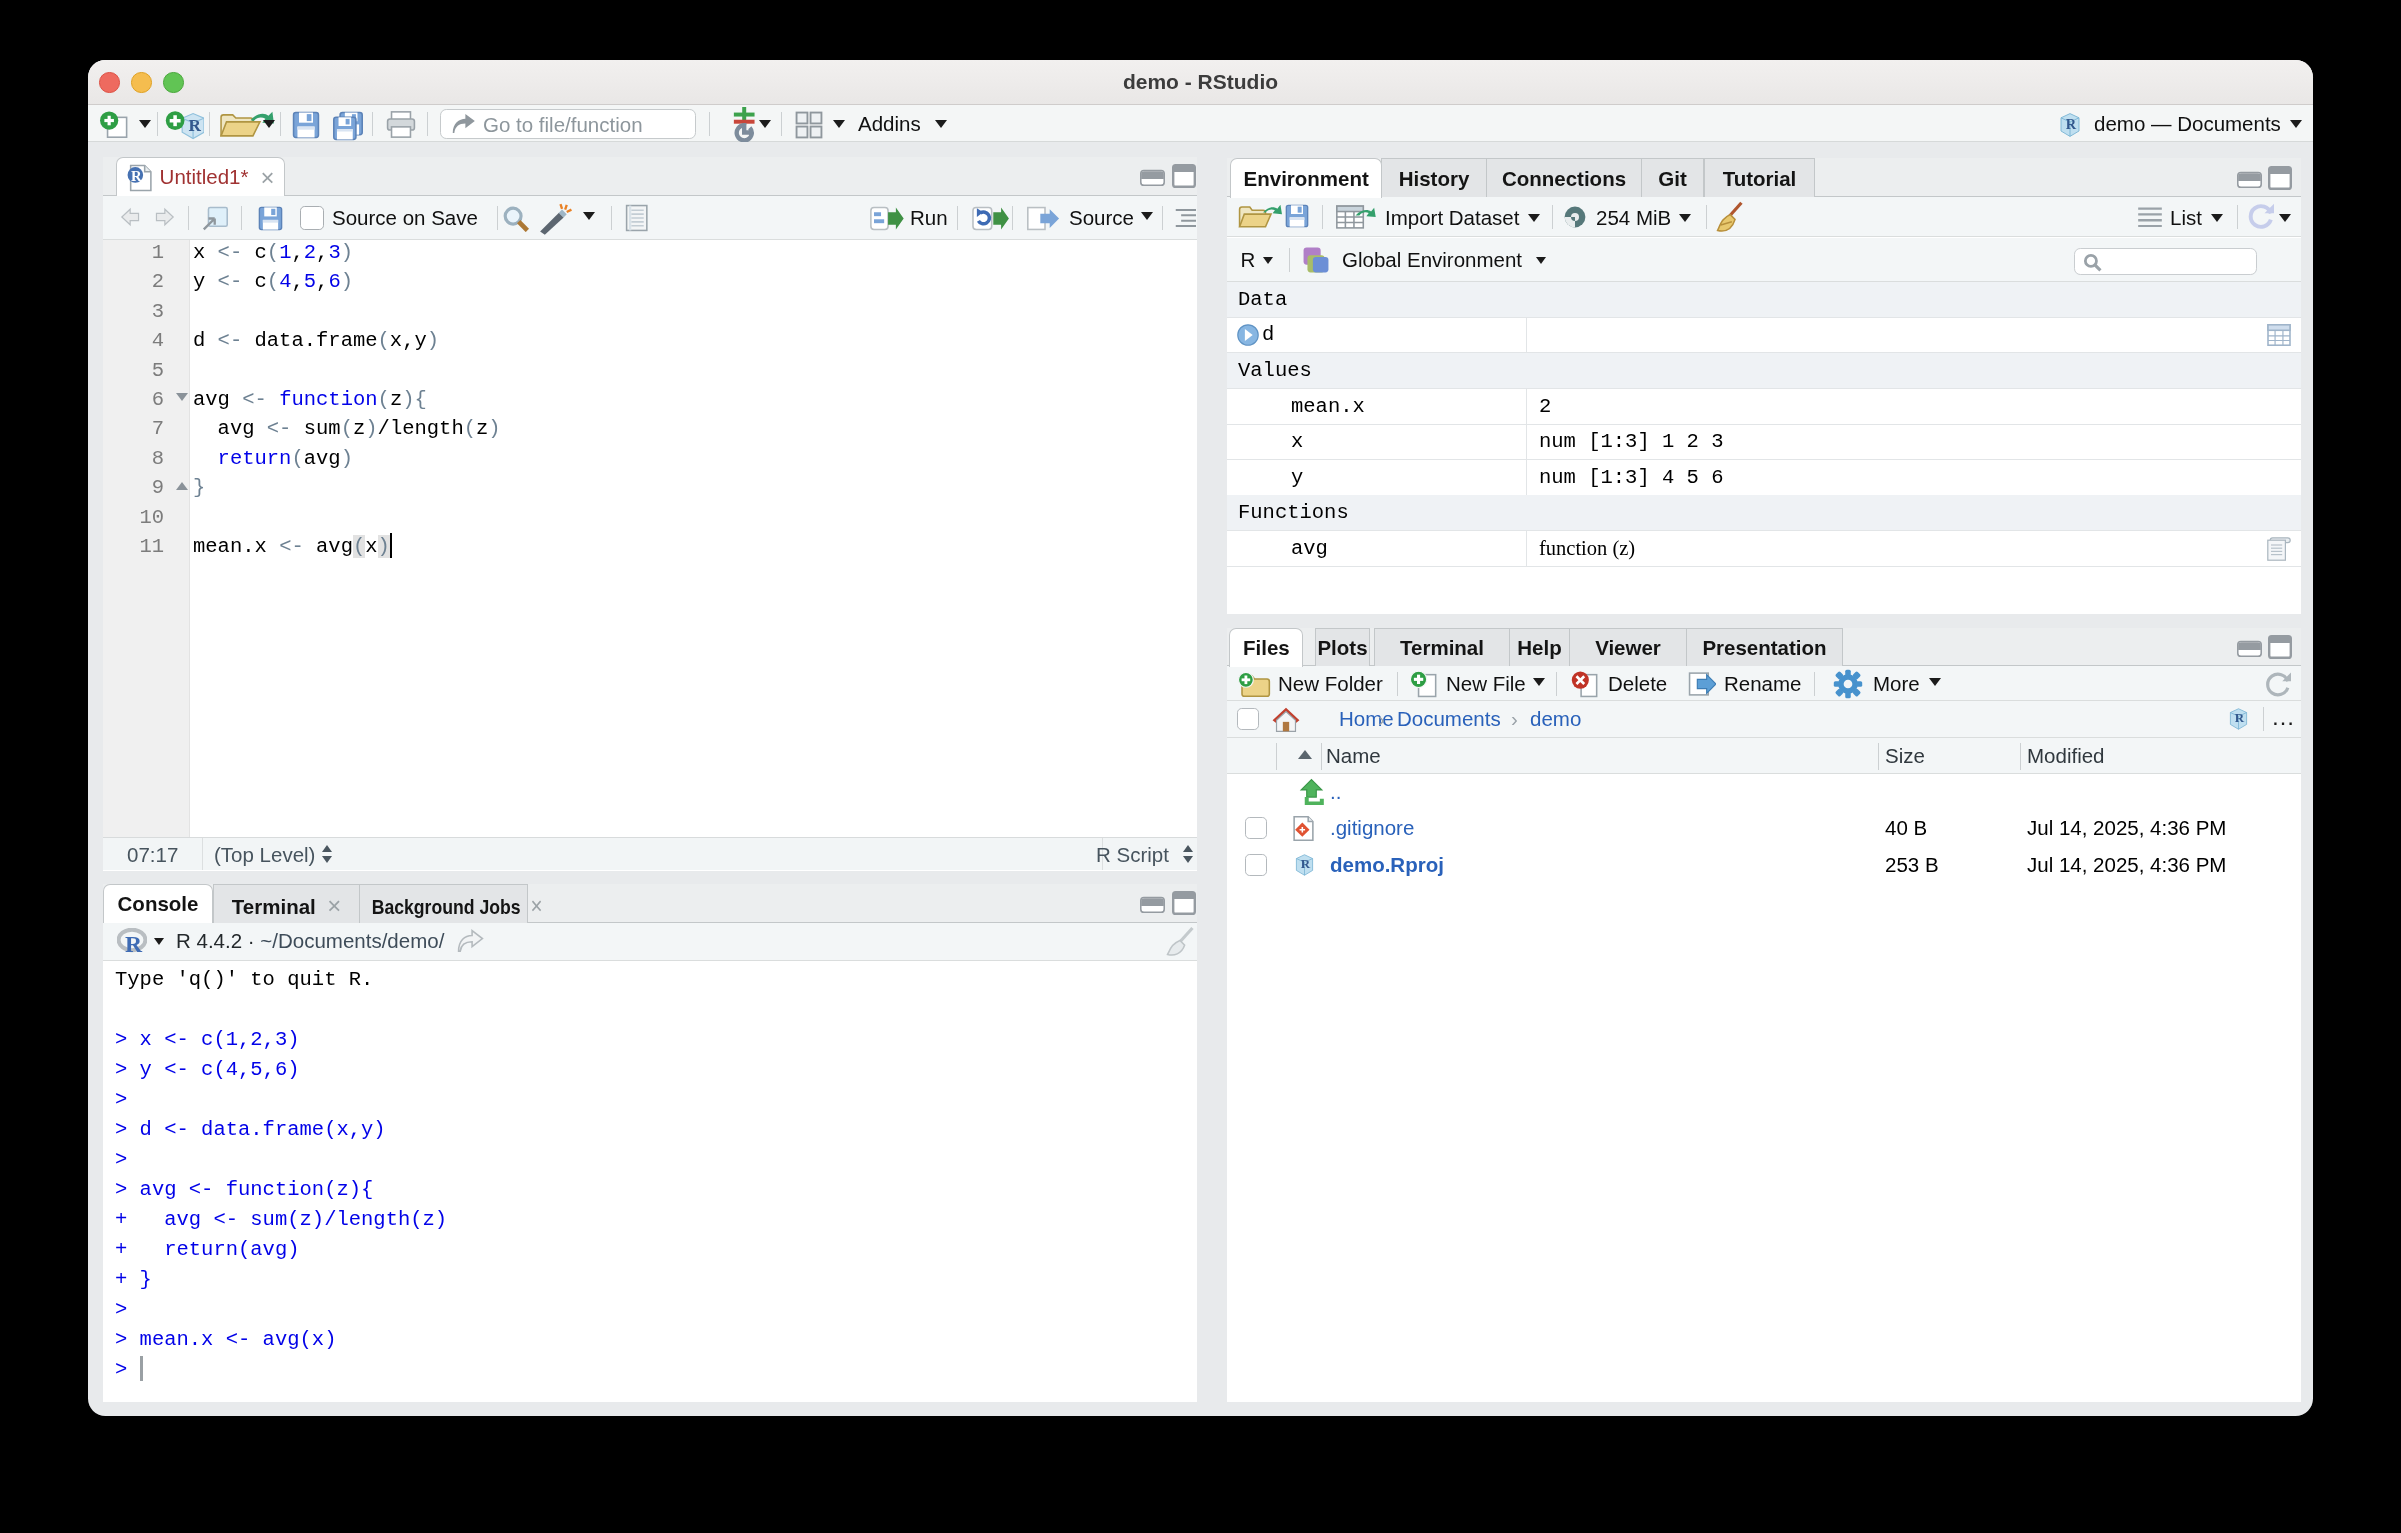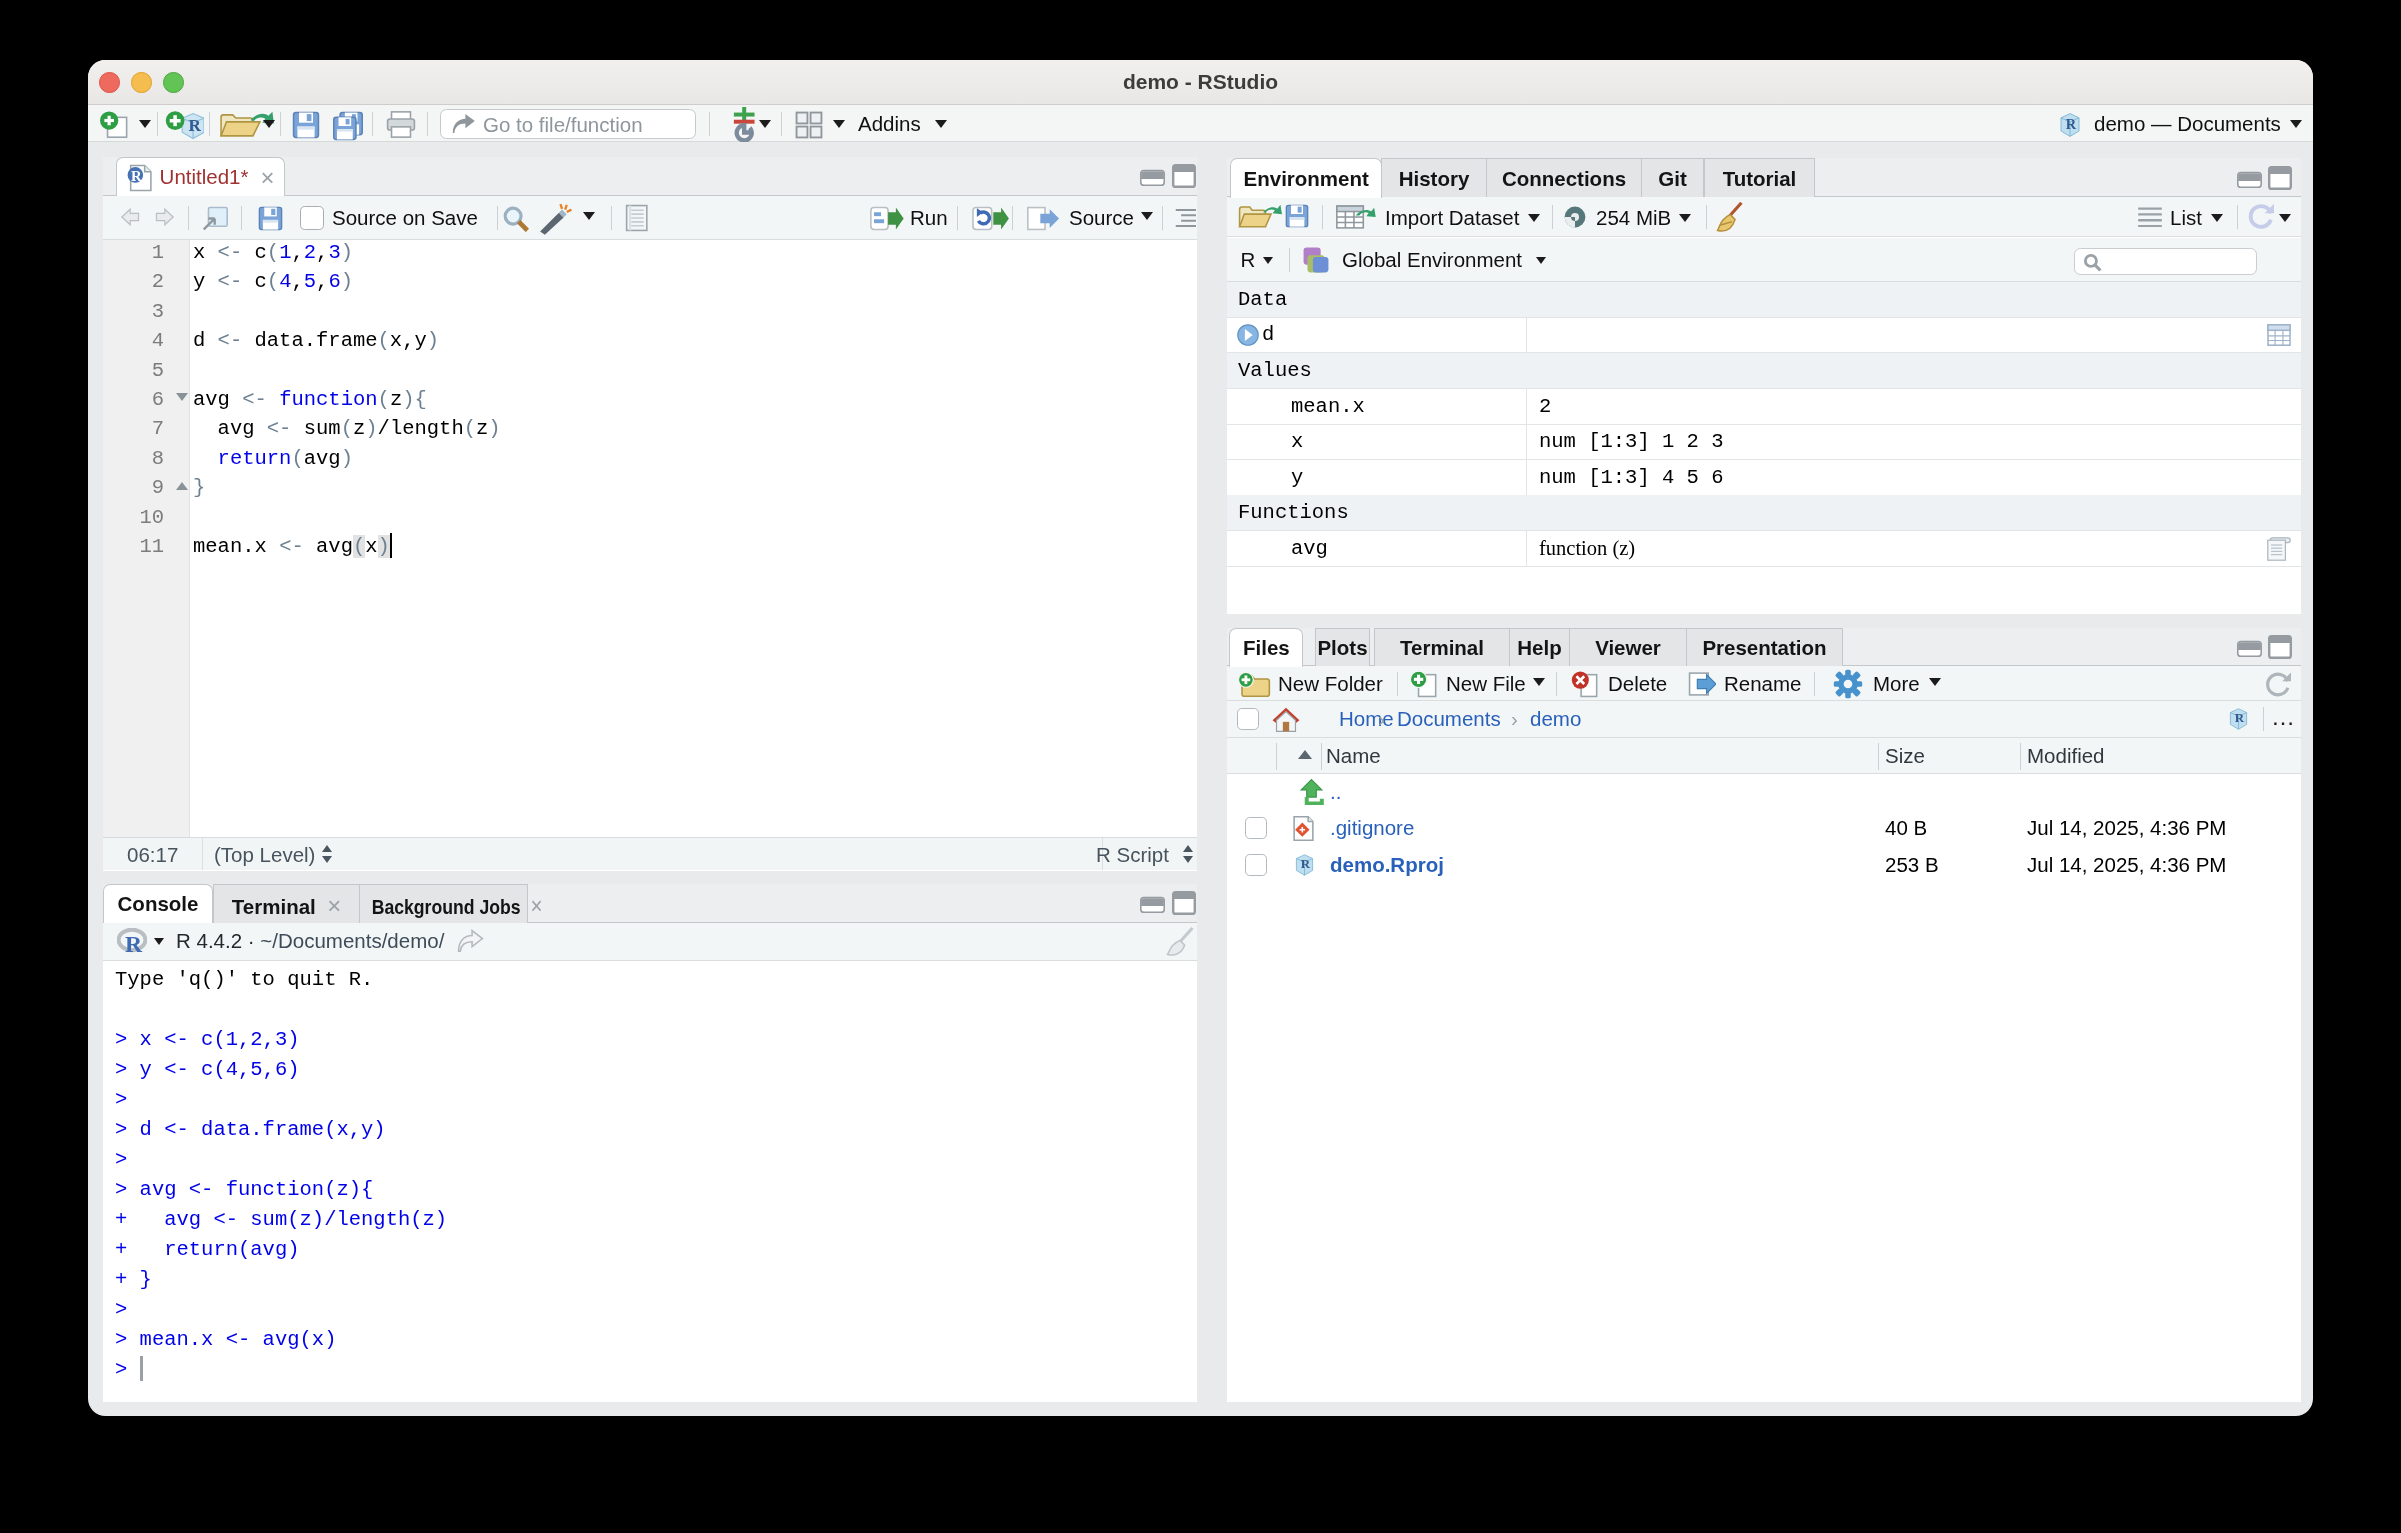--- a/index.html
+++ b/index.html
@@ -243,21 +243,21 @@
 
 d <span class="o">&lt;-</span> data.frame<span class="o">(</span>x,y<span class="o">)</span>
 
 avg <span class="o">&lt;-</span> <span class="b">function</span><span class="o">(</span>z<span class="o">)</span><span class="o">{</span>
   avg <span class="o">&lt;-</span> sum<span class="o">(</span>z<span class="o">)</span>/length<span class="o">(</span>z<span class="o">)</span>
   <span class="b">return</span><span class="o">(</span>avg<span class="o">)</span>
 <span class="o">}</span>
 
 mean.x <span class="o">&lt;-</span> avg<span class="o" style="background:#e2e2e2;">(</span>x<span class="o" style="background:#e2e2e2;">)</span><span class="abs" style="width:2.4px;height:25px;background:#000;margin-top:0.8px;"></span></pre>
   <div class="abs" style="left:0;top:680px;width:100%;height:33px;background:#f2f5f6;border-top:0.8px solid #d8dbdc;">
-    <div class="abs" style="left:24px;top:4.7px;font-size:20.5px;color:#47545e;">06:17</div>
+    <div class="abs" style="left:24px;top:4.7px;font-size:20.5px;color:#47545e;">07:17</div>
     <div class="vsep" style="left:99px;top:0;height:32px;background:#dcdfe0;"></div>
     <div class="abs" style="left:111px;top:4.7px;font-size:20.5px;color:#47545e;">(Top Level)</div>
     <div class="abs" style="left:219px;top:7px;width:0;height:0;border-left:5.5px solid transparent;border-right:5.5px solid transparent;border-bottom:7px solid #4a565f;"></div>
     <div class="abs" style="left:219px;top:18px;width:0;height:0;border-left:5.5px solid transparent;border-right:5.5px solid transparent;border-top:7px solid #4a565f;"></div>
     <div class="vsep" style="left:999px;top:0;height:32px;background:#dcdfe0;"></div>
     <div class="abs" style="left:993px;top:4.7px;font-size:20.5px;color:#47545e;">R Script</div>
     <div class="abs" style="left:1080px;top:7px;width:0;height:0;border-left:5.5px solid transparent;border-right:5.5px solid transparent;border-bottom:7px solid #4a565f;"></div>
     <div class="abs" style="left:1080px;top:18px;width:0;height:0;border-left:5.5px solid transparent;border-right:5.5px solid transparent;border-top:7px solid #4a565f;"></div>
   </div>
 </div>

